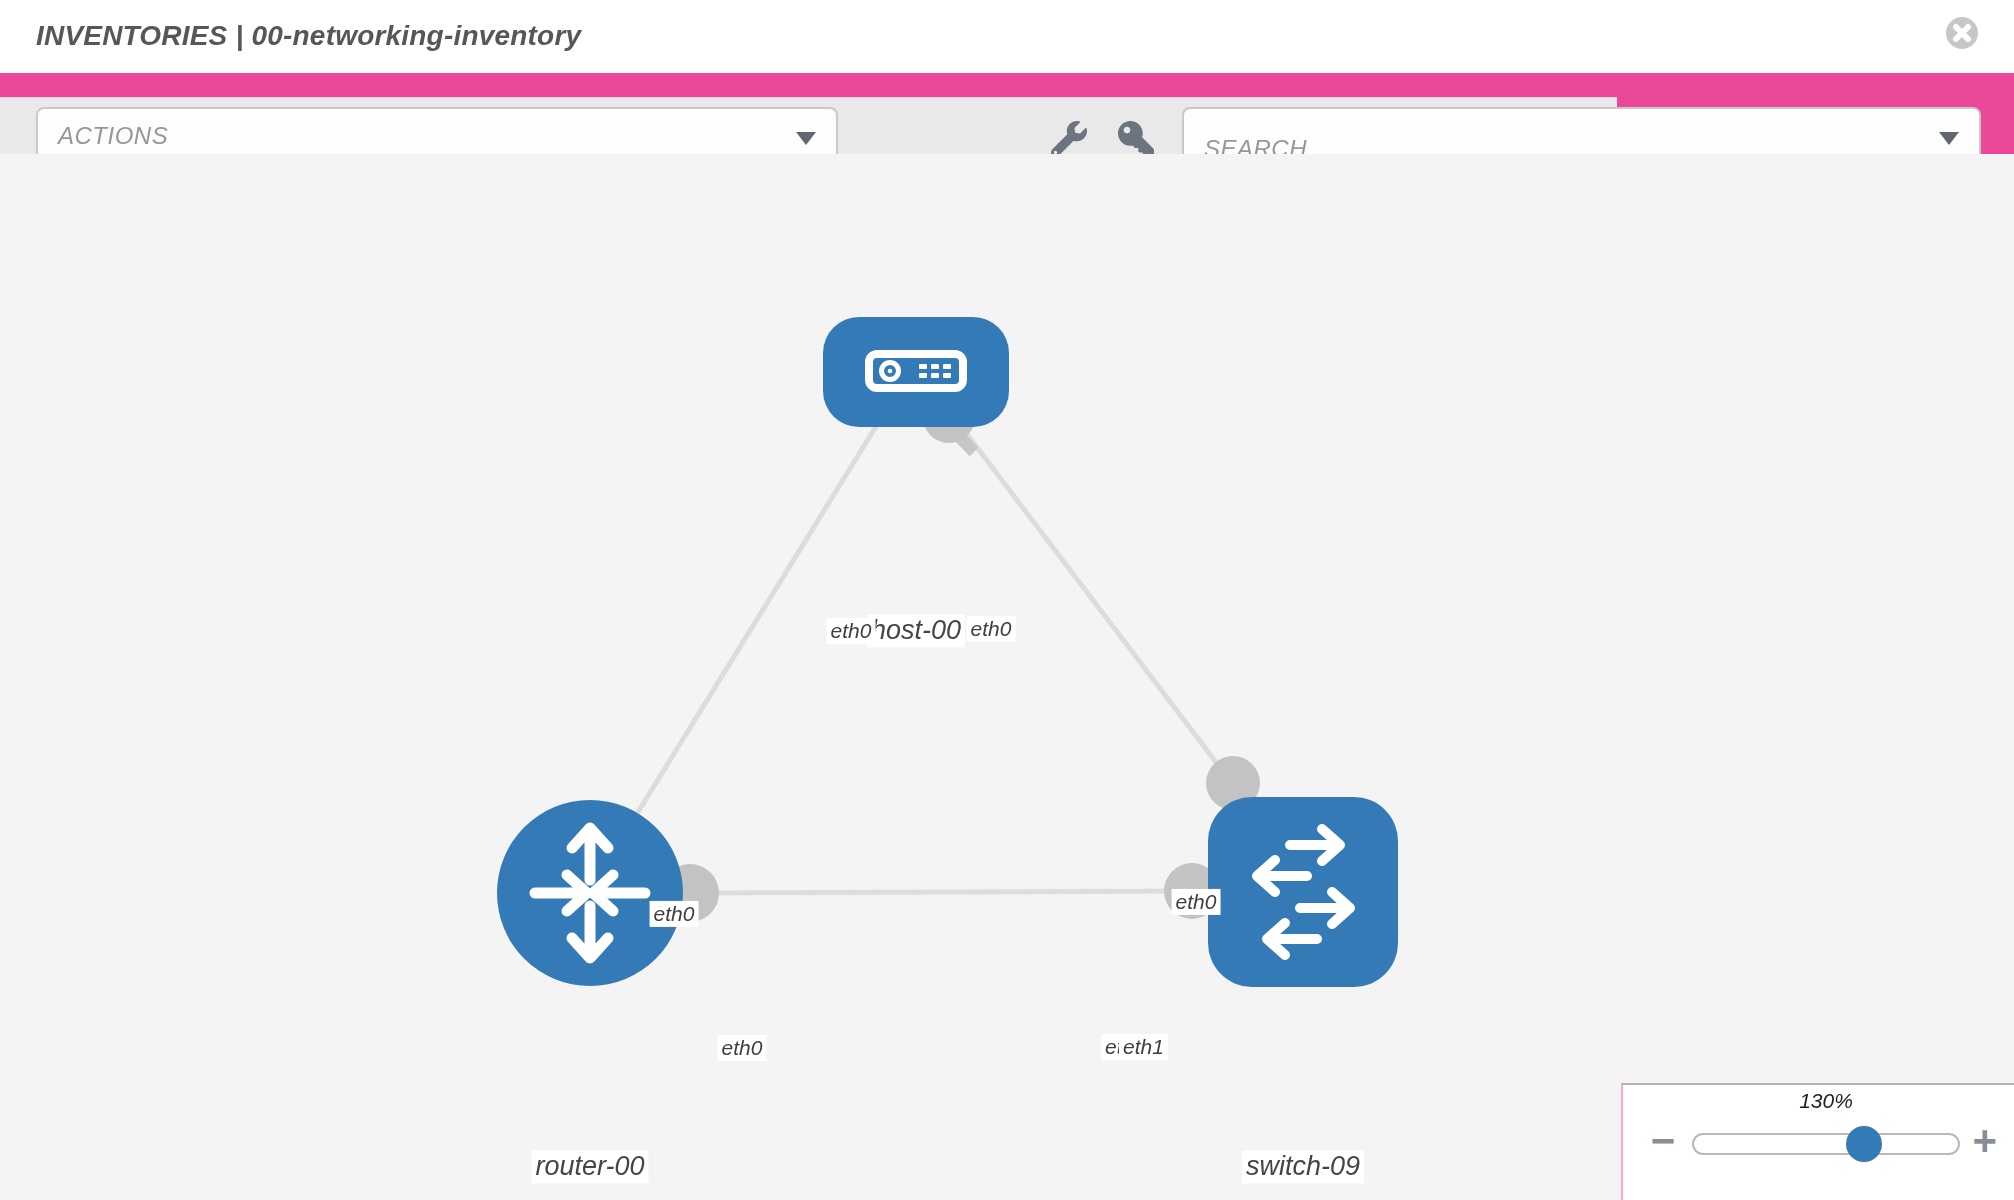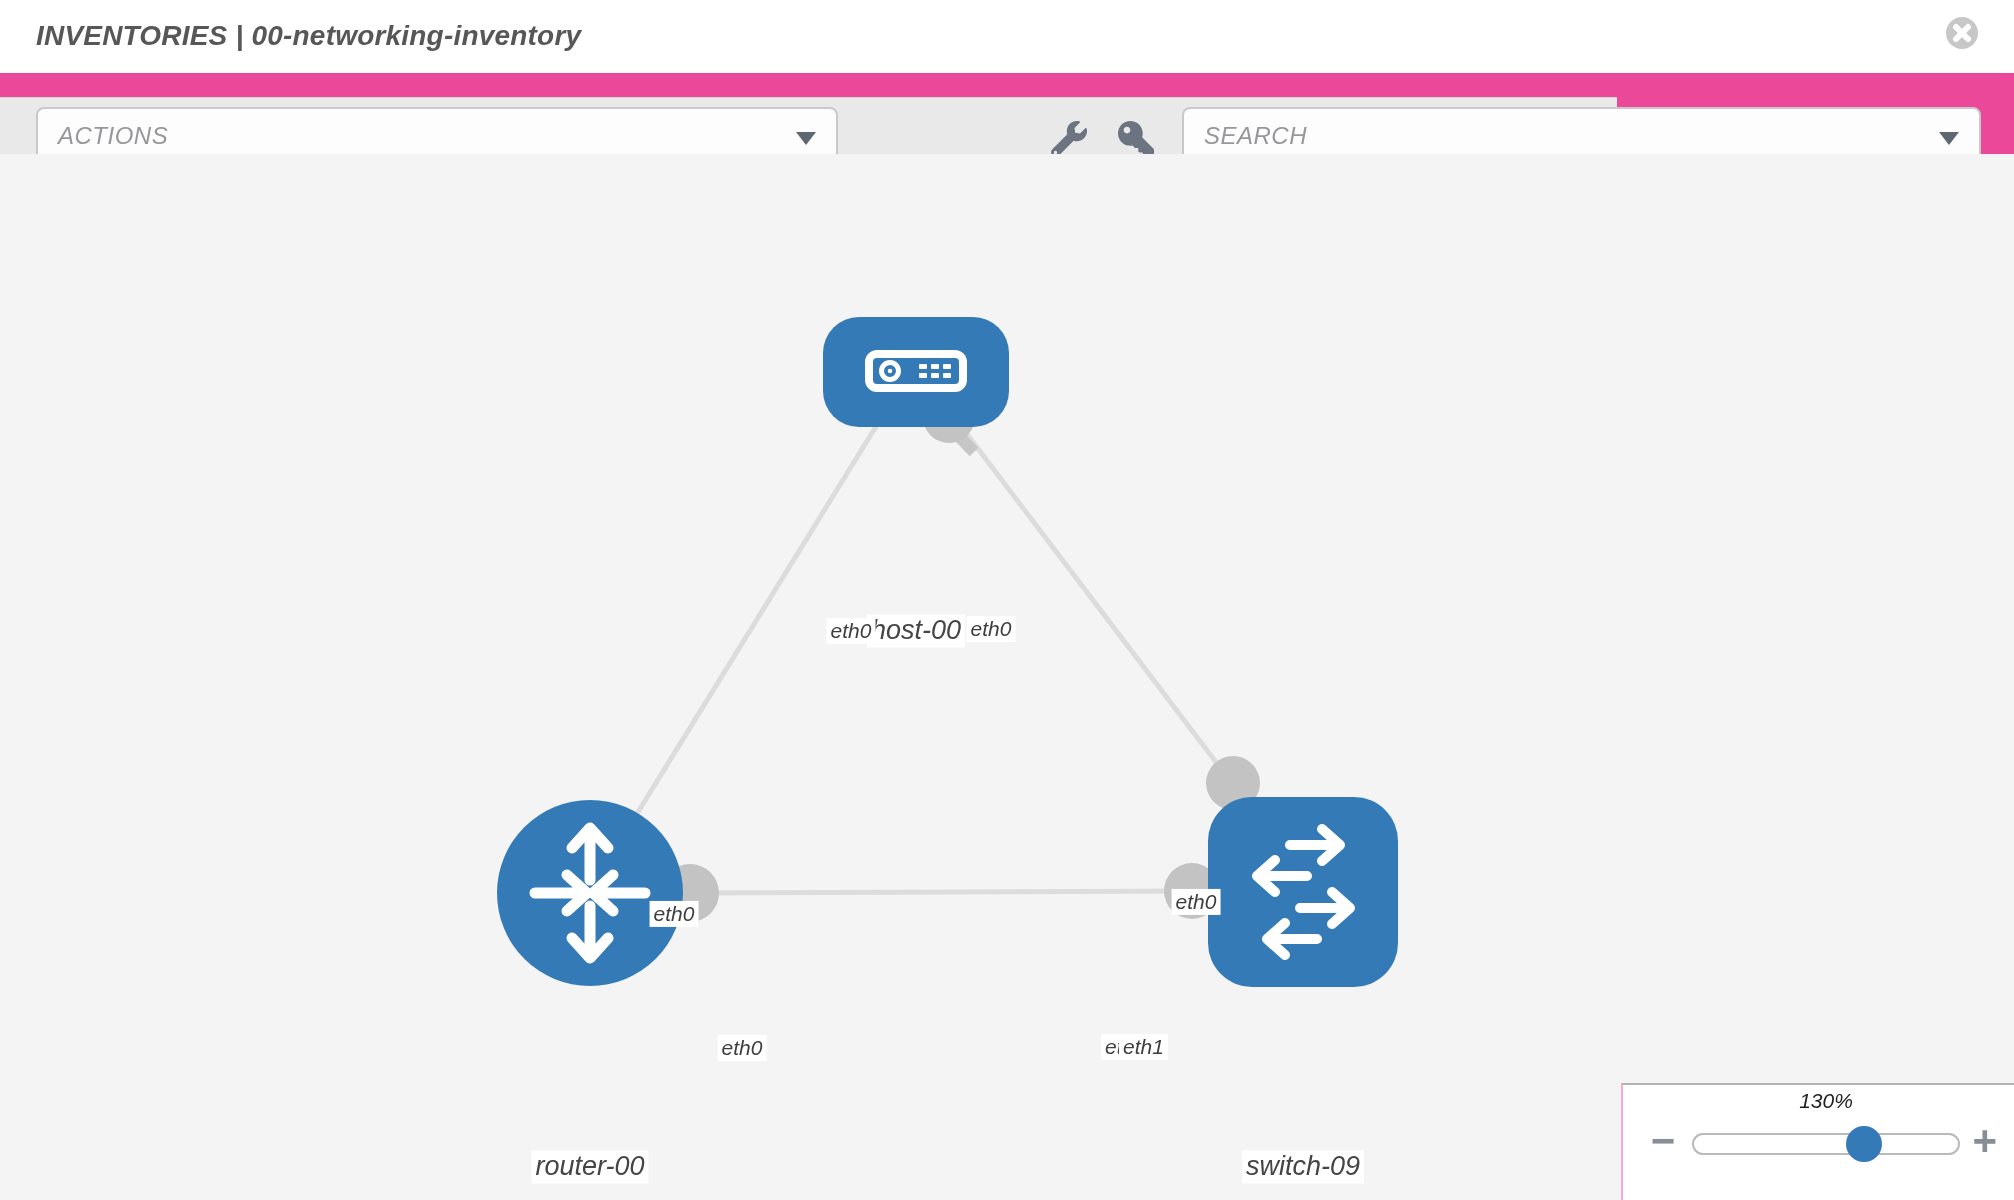--- a/index.html
+++ b/index.html
@@ -21,21 +21,21 @@
   }
   .select-box{
     position:absolute;top:9px;height:58px;background:#fdfdfd;
     border:2px solid #c9c9c9;border-radius:8px;box-sizing:border-box;
     display:flex;align-items:center;cursor:pointer;
   }
   .select-box .sel-label{
     padding-left:20px;font-size:24px;color:#97979a;letter-spacing:.5px;white-space:nowrap;
   }
   .actions-box{left:36px;width:802px;}
-  .search-box{left:1182px;width:799px;}
+  .search-box{left:1182px;width:799px;align-items:flex-end;}
   .caret{
     position:absolute;right:20px;top:50%;transform:translateY(-30%);
     width:0;height:0;border-left:10px solid transparent;border-right:10px solid transparent;
     border-top:13px solid #5f6771;
   }
   .tool-icon{position:absolute;top:23px;width:36px;height:36px;cursor:pointer;}
   .wrench-btn{left:1051px;}
   .key-btn{left:1118px;}
   
   .canvas{position:absolute;left:0;top:154px;width:2014px;height:1046px;background:#f4f4f5;}

